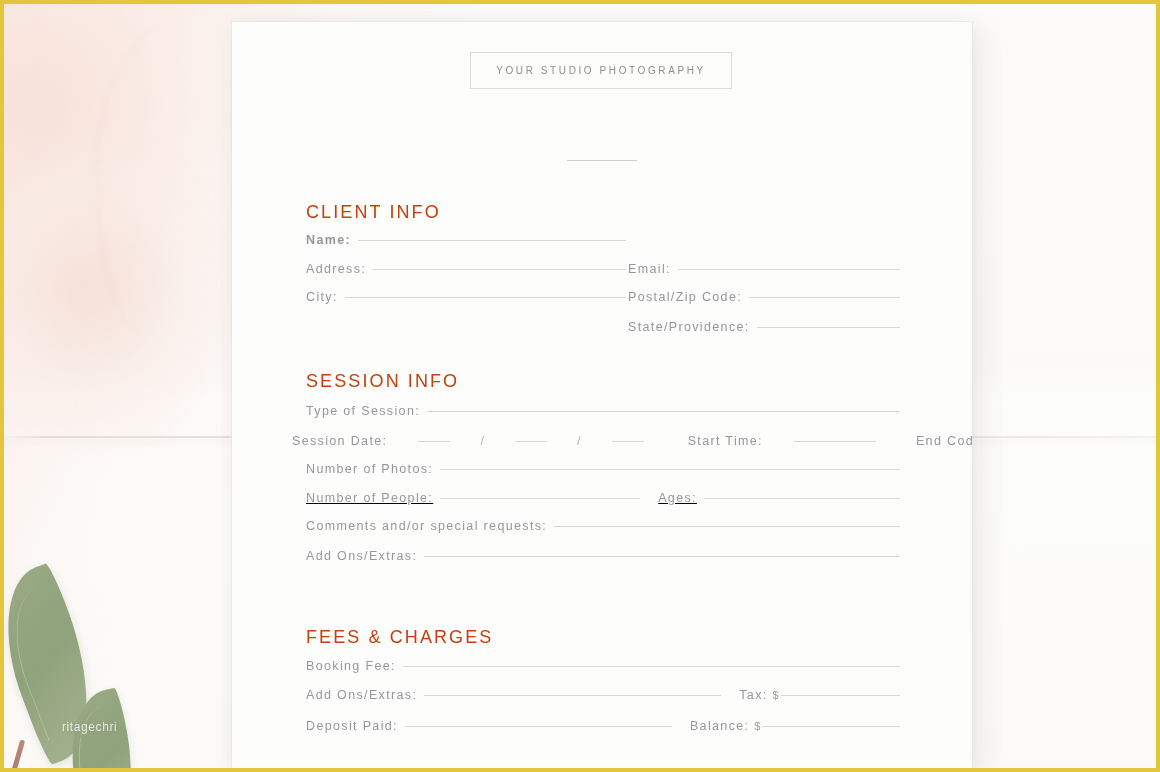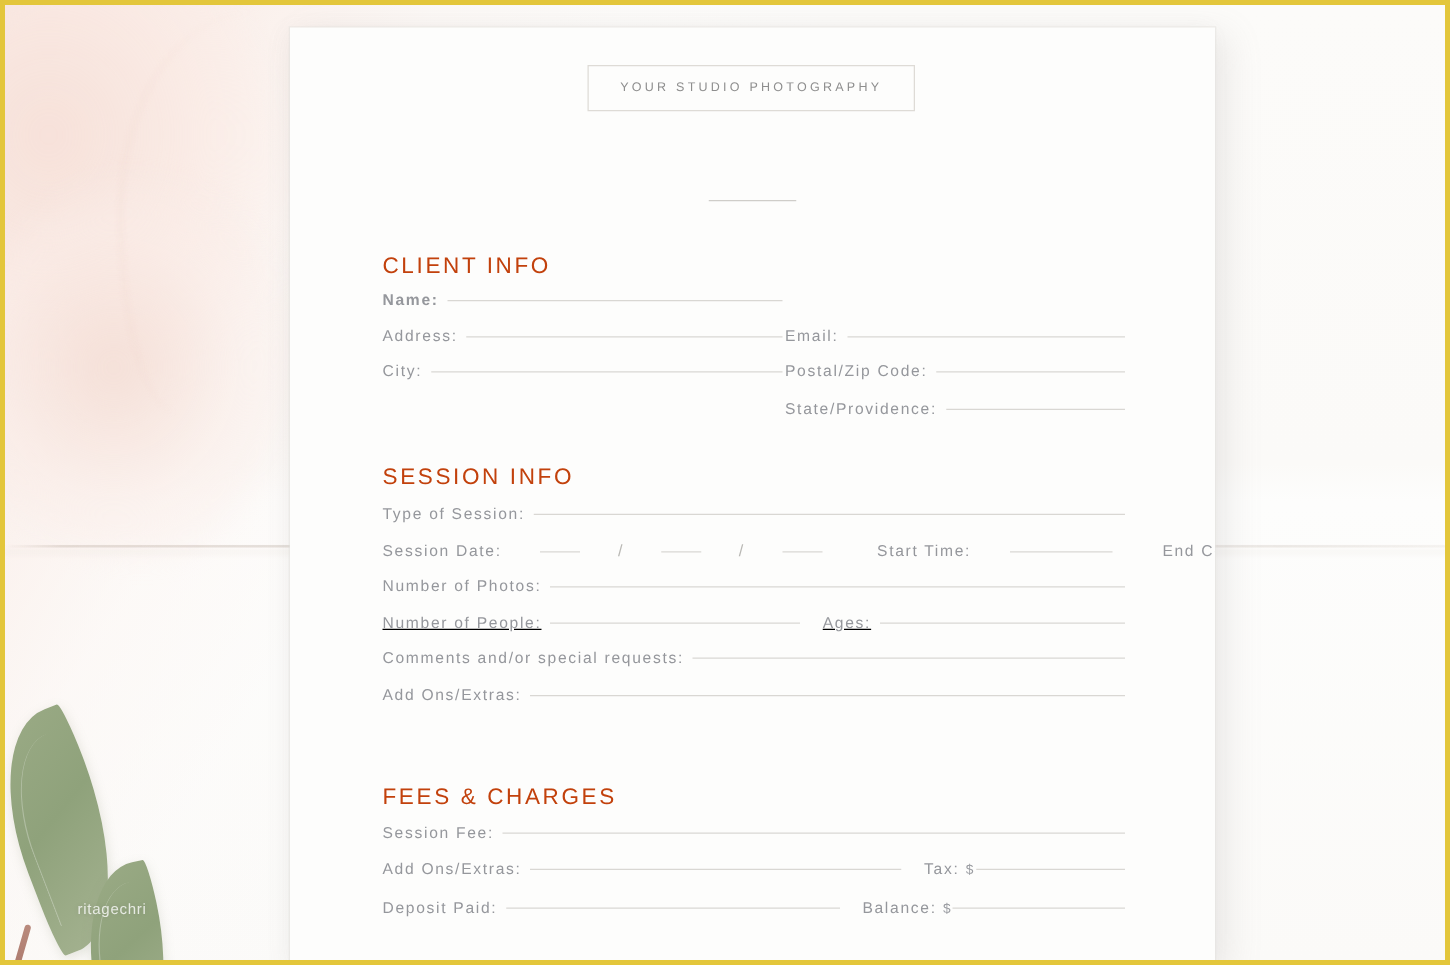--- a/index.html
+++ b/index.html
@@ -286,21 +286,21 @@
       <span class="line"></span>
     </div>
 
     <div class="section-head" style="left:74px; top:349px;">SESSION INFO</div>
 
     <div class="row" style="left:74px; top:382px; width:594px;">
       <span class="lbl">Type of Session:</span>
       <span class="line"></span>
     </div>
 
-    <div class="row" style="left:74px; top:411px; width:594px;gap:24px;">
+    <div class="row" style="left:60px; top:411px; width:594px;gap:24px;">
       <span class="lbl">Session Date:</span>
       <span class="line fixed" style="width:32px;"></span>
       <span class="slash">/</span>
       <span class="line fixed" style="width:32px;"></span>
       <span class="slash">/</span>
       <span class="line fixed" style="width:32px;"></span>
       <span class="lbl" style="margin-left:20px;">Start Time:</span>
       <span class="line fixed" style="width:82px;"></span>
       <span class="lbl" style="margin-left:16px;">End Code:</span>
       <span class="line"></span>
@@ -324,21 +324,21 @@
     </div>
 
     <div class="row" style="left:74px; top:527px; width:594px;">
       <span class="lbl">Add Ons/Extras:</span>
       <span class="line"></span>
     </div>
 
     <div class="section-head" style="left:74px; top:605px;">FEES &amp; CHARGES</div>
 
     <div class="row" style="left:74px; top:637px; width:594px;">
-      <span class="lbl">Session Fee:</span>
+      <span class="lbl">Booking Fee:</span>
       <span class="line"></span>
     </div>
 
     <div class="row" style="left:74px; top:666px; width:594px;">
       <span class="lbl">Add Ons/Extras:</span>
       <span class="line fixed" style="width:297px;"></span>
       <span class="lbl" style="margin-left:18px;">Tax:</span>
       <span class="cur">$</span>
       <span class="line" style="margin-left:2px;"></span>
     </div>

